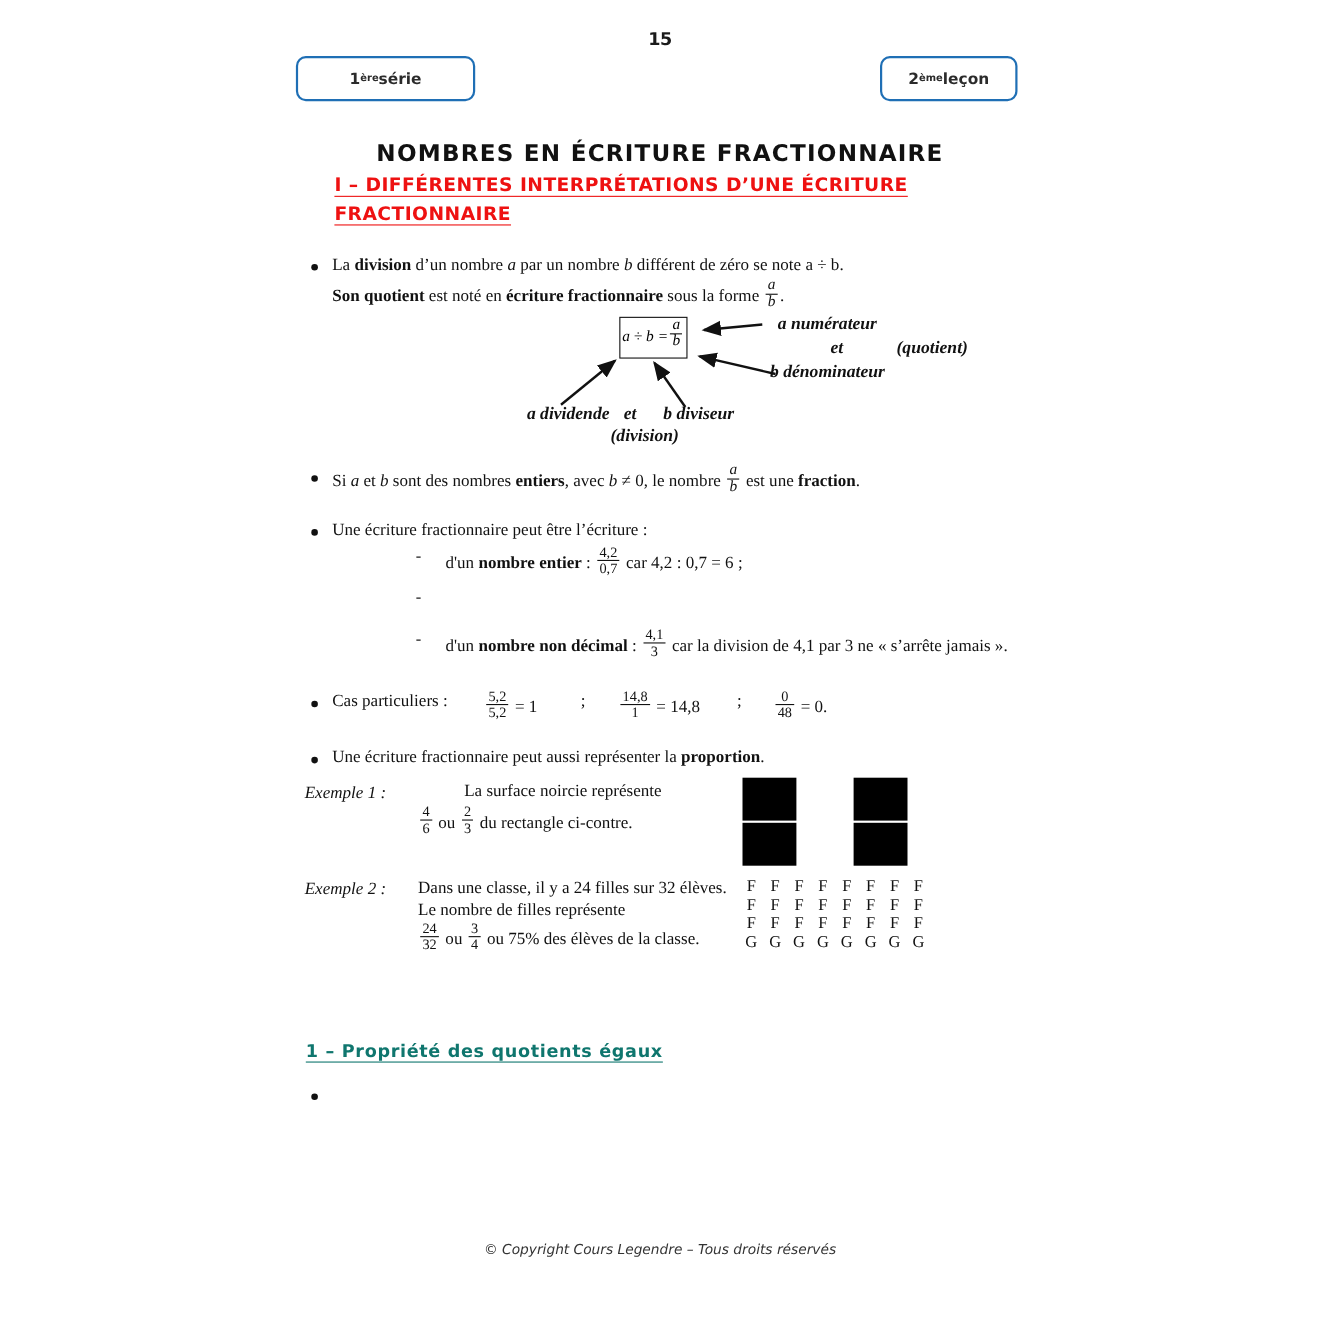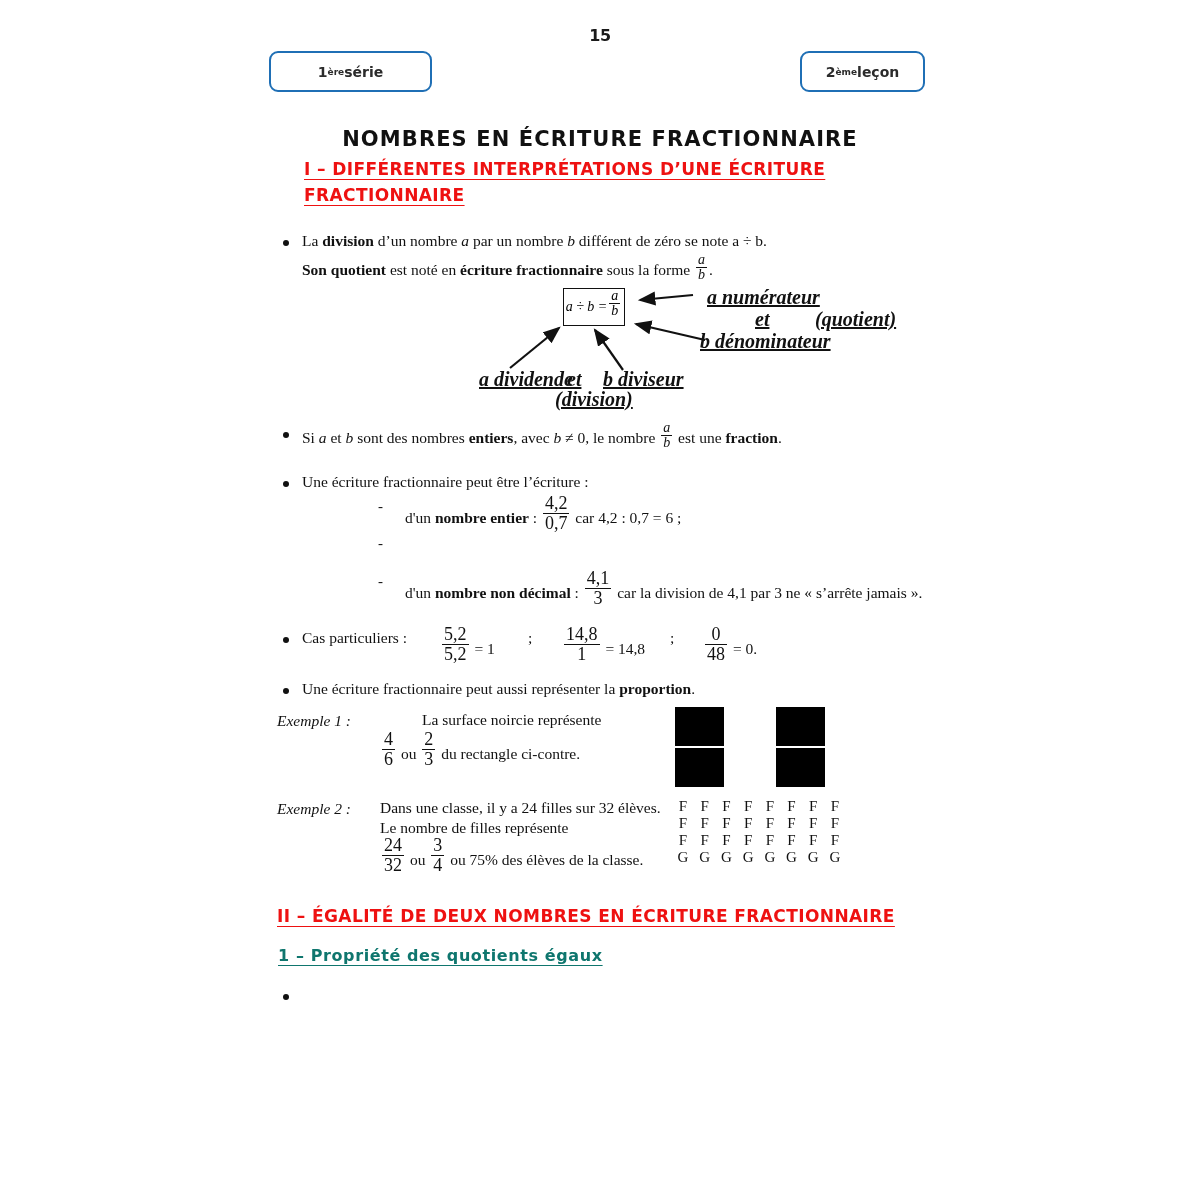--- a/index.html
+++ b/index.html
@@ -135,38 +135,37 @@
     vertical-align: -0.55em;
     text-align: center;
     line-height: 1.04;
     font-size: 14px;
     margin: 0 2px;
     position: relative;
     top: -0.22em;
   }
   .frac .num { display: block; padding: 0 2px; }
   .frac .den { display: block; border-top: 1.2px solid #111; padding: 0 2px; }
-  .frac.big { font-size: 18px; }
+  .frac.big { font-size: 13px; }
 
   
   #diagram {
     position: absolute;
     left: 455px; top: 278px;
     width: 470px; height: 130px;
   }
   #diagram svg { position: absolute; left: 0; top: 0; }
   .dia-label {
     position: absolute;
     font-family: "Liberation Serif", serif;
     font-style: italic;
     font-weight: bold;
-    font-size: 20px;
+    font-size: 16px;
     color: #111;
     white-space: nowrap;
-    text-decoration: underline;
   }
   .eqbox {
     position: absolute;
     left: 108px; top: 10px;
     width: 62px; height: 38px;
     box-sizing: border-box;
     border: 1.6px solid #111;
     background: #fff;
     display: flex;
     align-items: center;
@@ -401,19 +400,19 @@
       <span class="fg-cell">G</span>
       <span class="fg-cell">G</span>
       <span class="fg-cell">G</span>
       <span class="fg-cell">G</span>
       <span class="fg-cell">G</span>
       <span class="fg-cell">G</span>
       <span class="fg-cell">G</span>
     </div>
   </div>
 
-  <div class="section-head" id="sec-2">II – ÉGALITÉ DE DEUX NOMBRES EN ÉCRITURE FRACTIONNAIRE</div>
   <div class="subsection-head" id="sub-1">1 – Propriété des quotients égaux</div>
 
   <div class="bullet" style="left:283px; top:994px;"></div>
 
+  <div class="footer">© Copyright Cours Legendre – Tous droits réservés</div>
 
 </div>
 
 </body></html>

